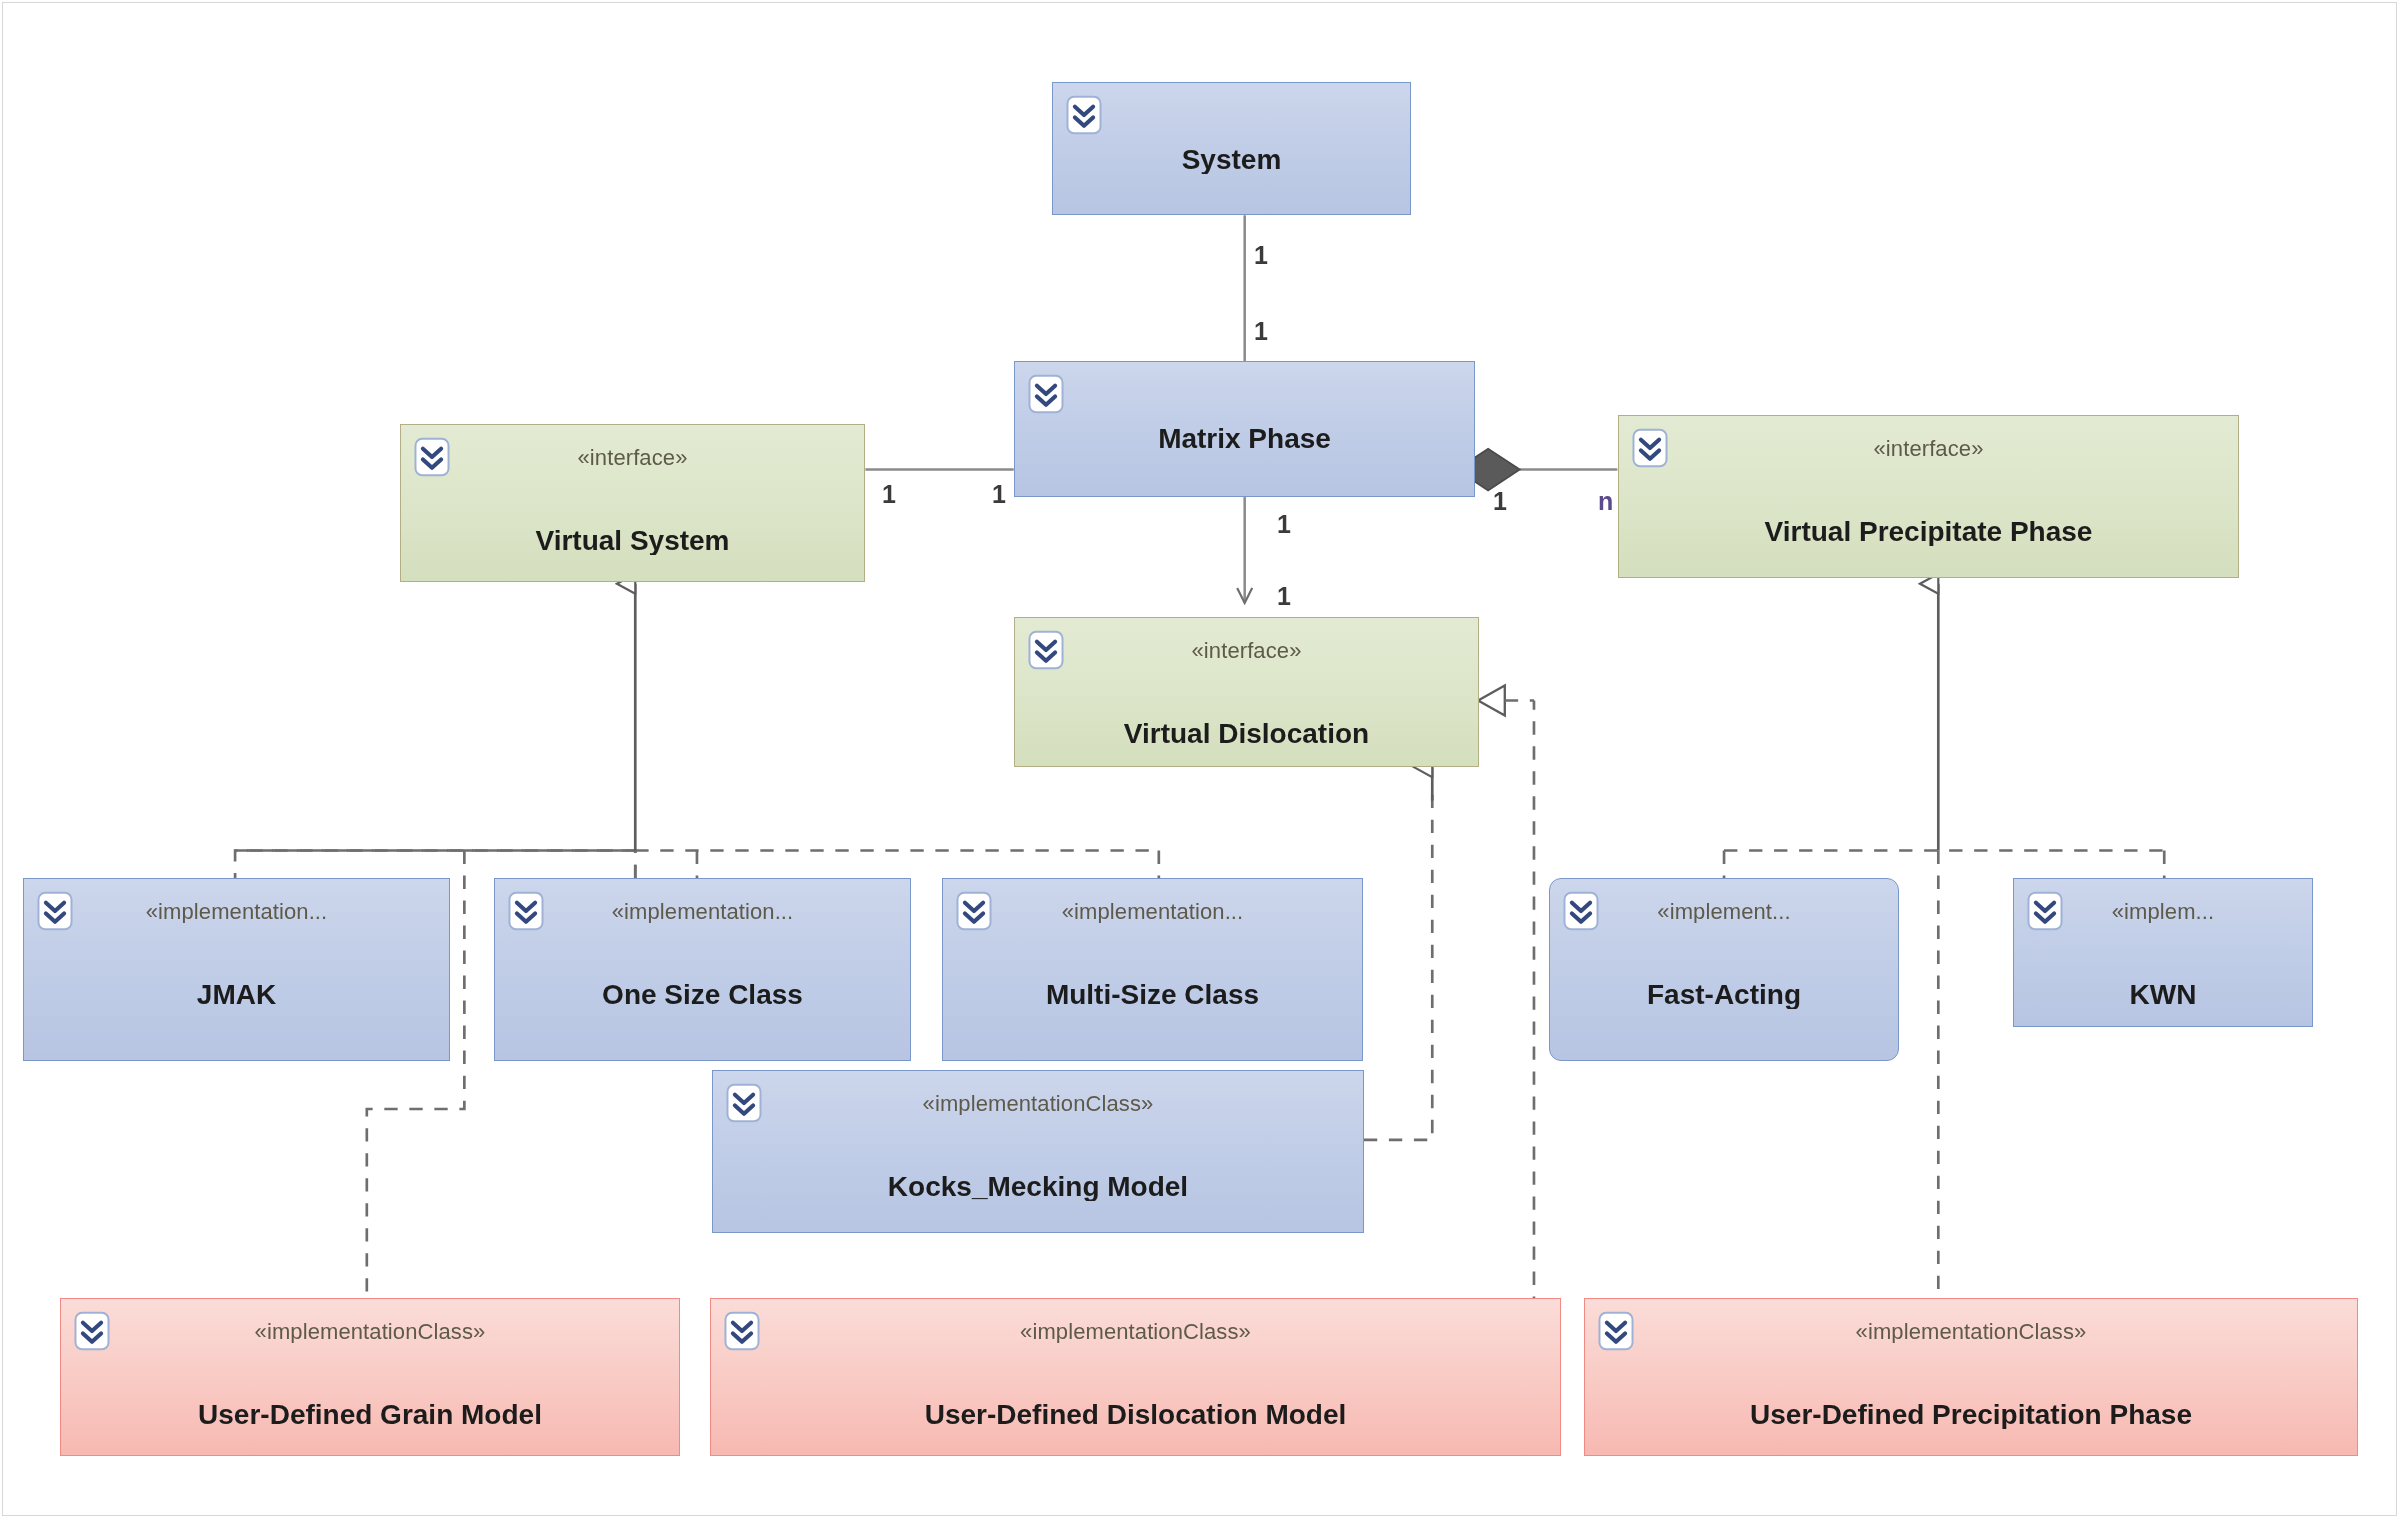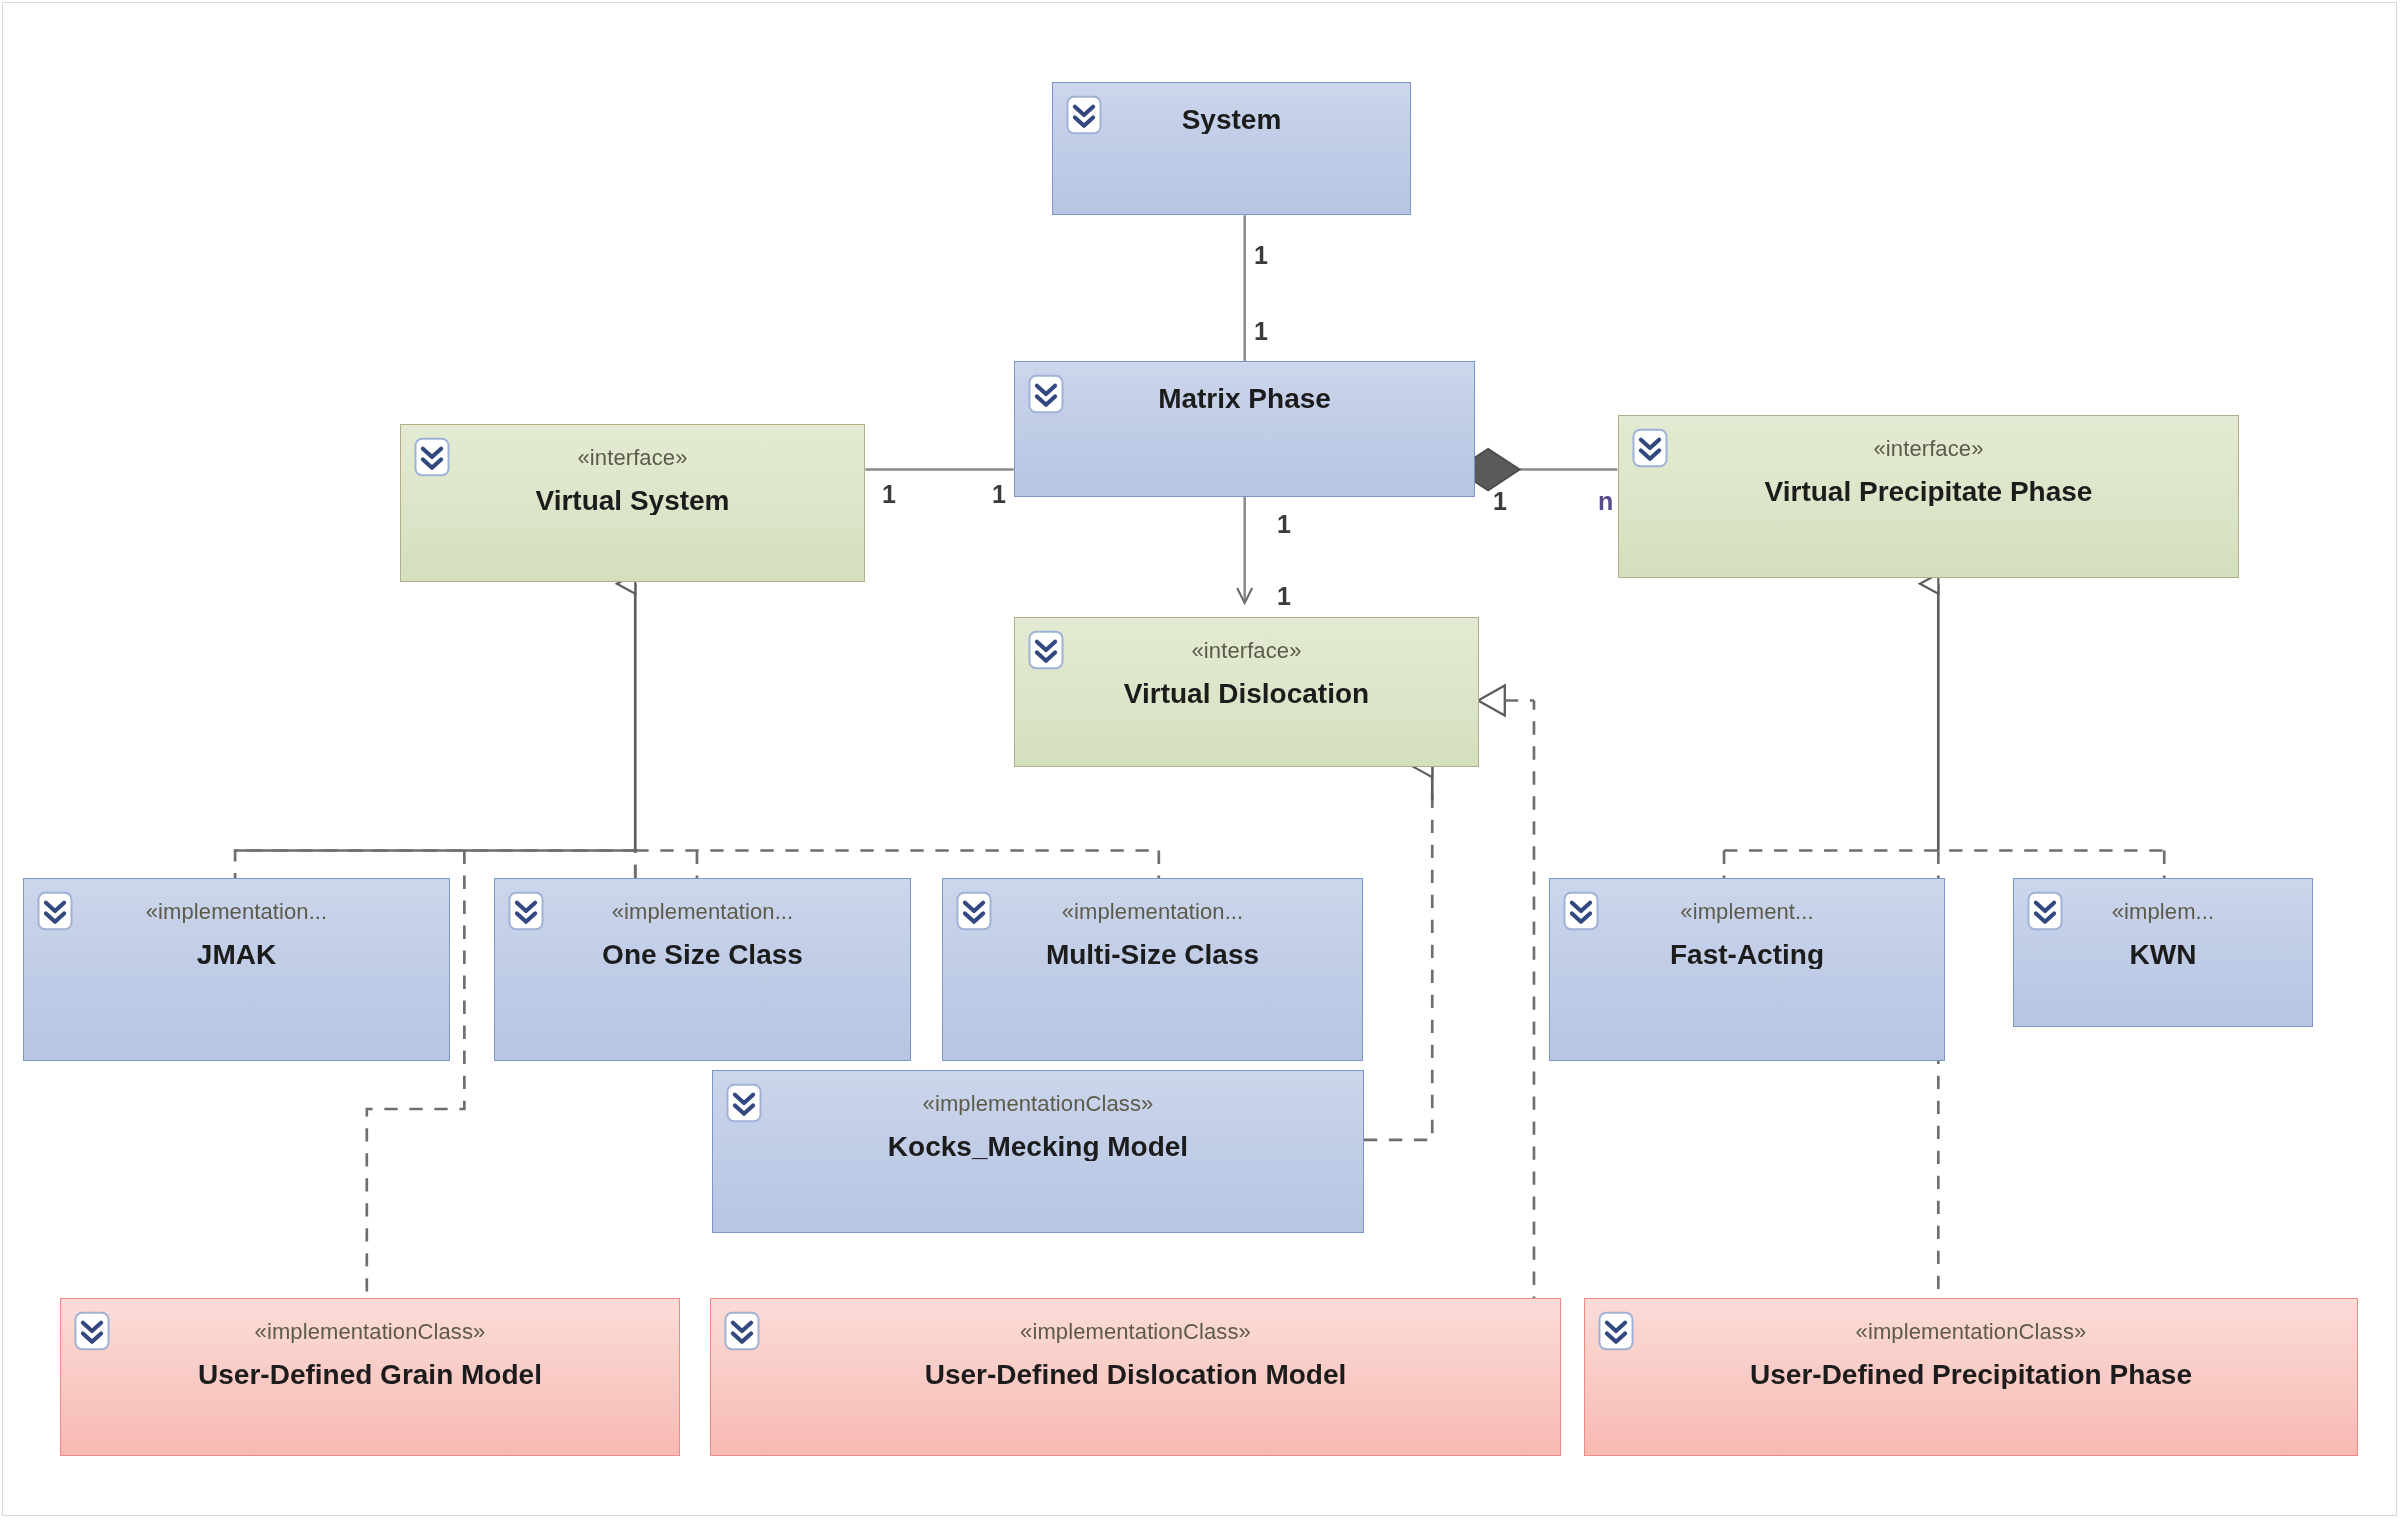--- a/index.html
+++ b/index.html
@@ -62,20 +62,21 @@
   .node .nm {
     display: block;
     text-align: center;
     font-size: 28px;
     font-weight: bold;
     color: #1c1c1c;
     line-height: 1;
     padding-top: 18.3px;
     white-space: nowrap;
     overflow: hidden;
+    margin-top: 40px;
   }
   .node.noStereo .nm {
     padding-top: 0;
     position: absolute;
     left: 0; right: 0;
     top: 23px;
   }
 
   
   .blue {
@@ -266,21 +267,21 @@
       <svg viewBox="0 0 46 50" width="38" height="42">
         <rect x="3" y="3" width="40" height="44" rx="8" ry="8" fill="#ffffff" stroke="#9fb2d6" stroke-width="2.4"></rect>
         <path d="M12 15 L23 25 L34 15" fill="none" stroke="#32487e" stroke-width="5" stroke-linecap="round" stroke-linejoin="round"></path>
         <path d="M12 28 L23 38 L34 28" fill="none" stroke="#32487e" stroke-width="5" stroke-linecap="round" stroke-linejoin="round"></path>
       </svg>
     </span>
     <span class="stereo">«implementation...</span>
     <span class="nm">Multi-Size Class</span>
   </div>
 
-  <div class="node blue" style="left:1549px; top:878px; width:396px; height:183px;">
+  <div class="node blue" style="left:1549px; top:878px; width:350px; height:183px;border-radius:12px;">
     <span class="icon">
       <svg viewBox="0 0 46 50" width="38" height="42">
         <rect x="3" y="3" width="40" height="44" rx="8" ry="8" fill="#ffffff" stroke="#9fb2d6" stroke-width="2.4"></rect>
         <path d="M12 15 L23 25 L34 15" fill="none" stroke="#32487e" stroke-width="5" stroke-linecap="round" stroke-linejoin="round"></path>
         <path d="M12 28 L23 38 L34 28" fill="none" stroke="#32487e" stroke-width="5" stroke-linecap="round" stroke-linejoin="round"></path>
       </svg>
     </span>
     <span class="stereo">«implement...</span>
     <span class="nm">Fast-Acting</span>
   </div>

